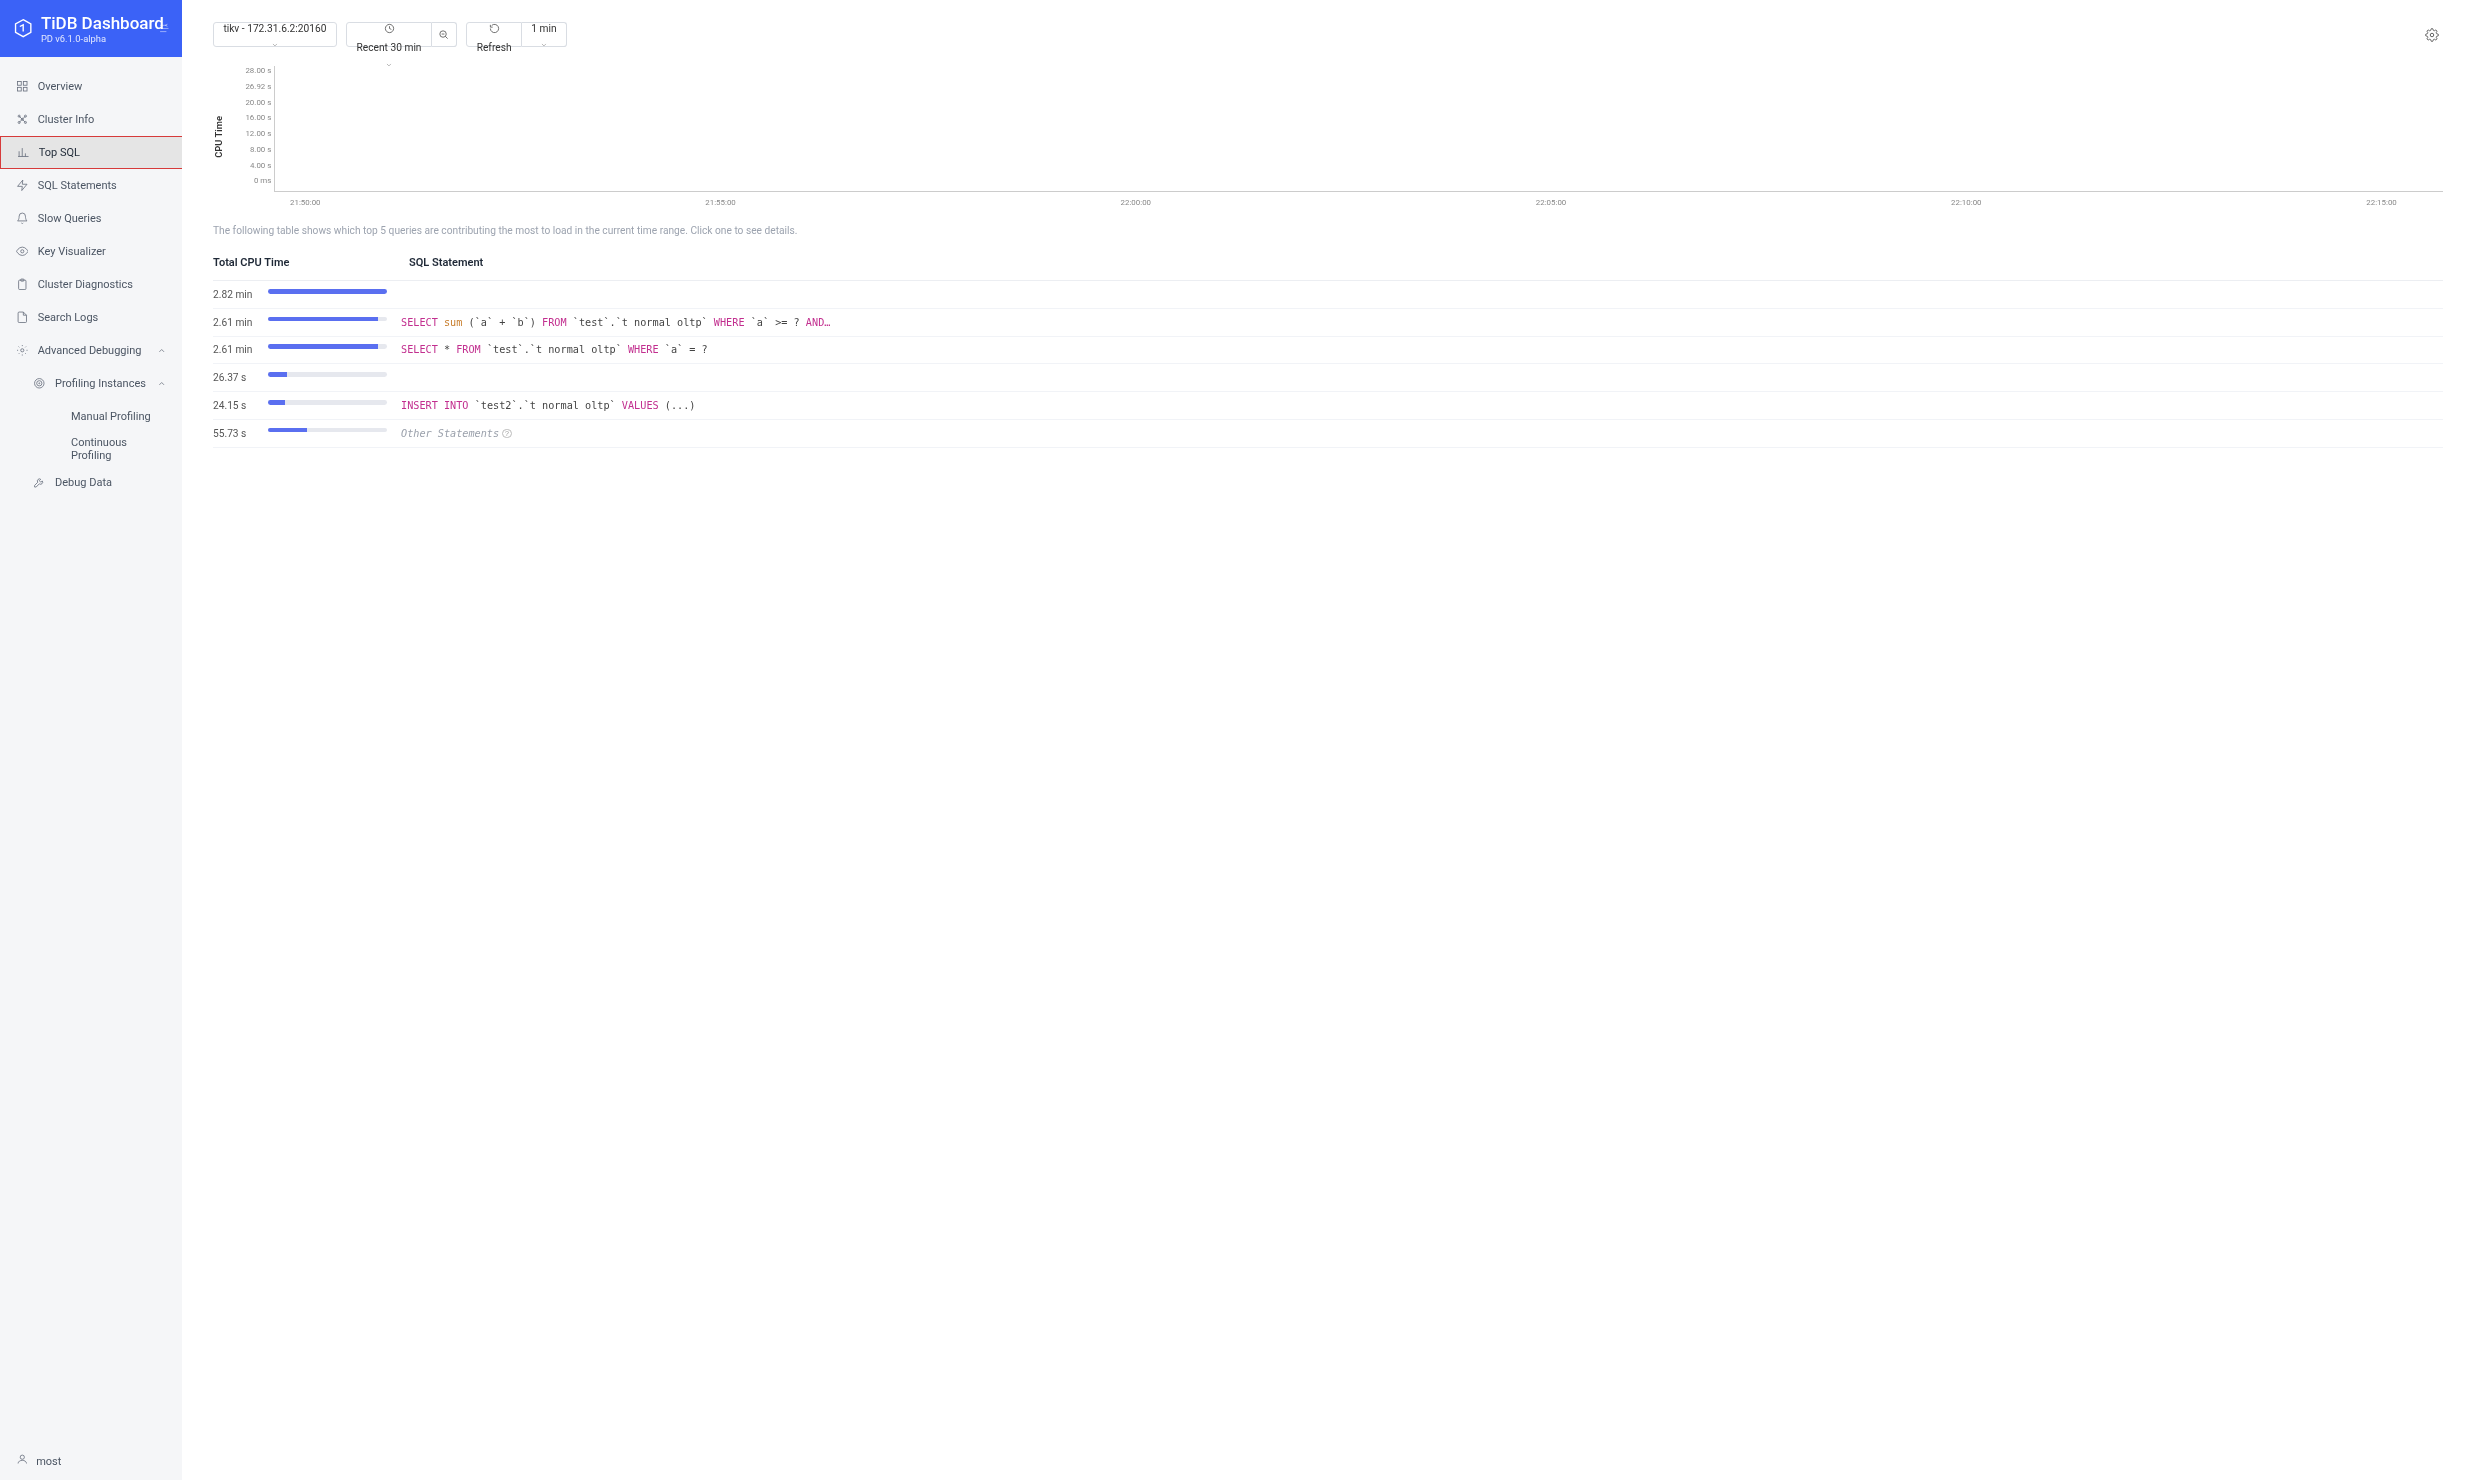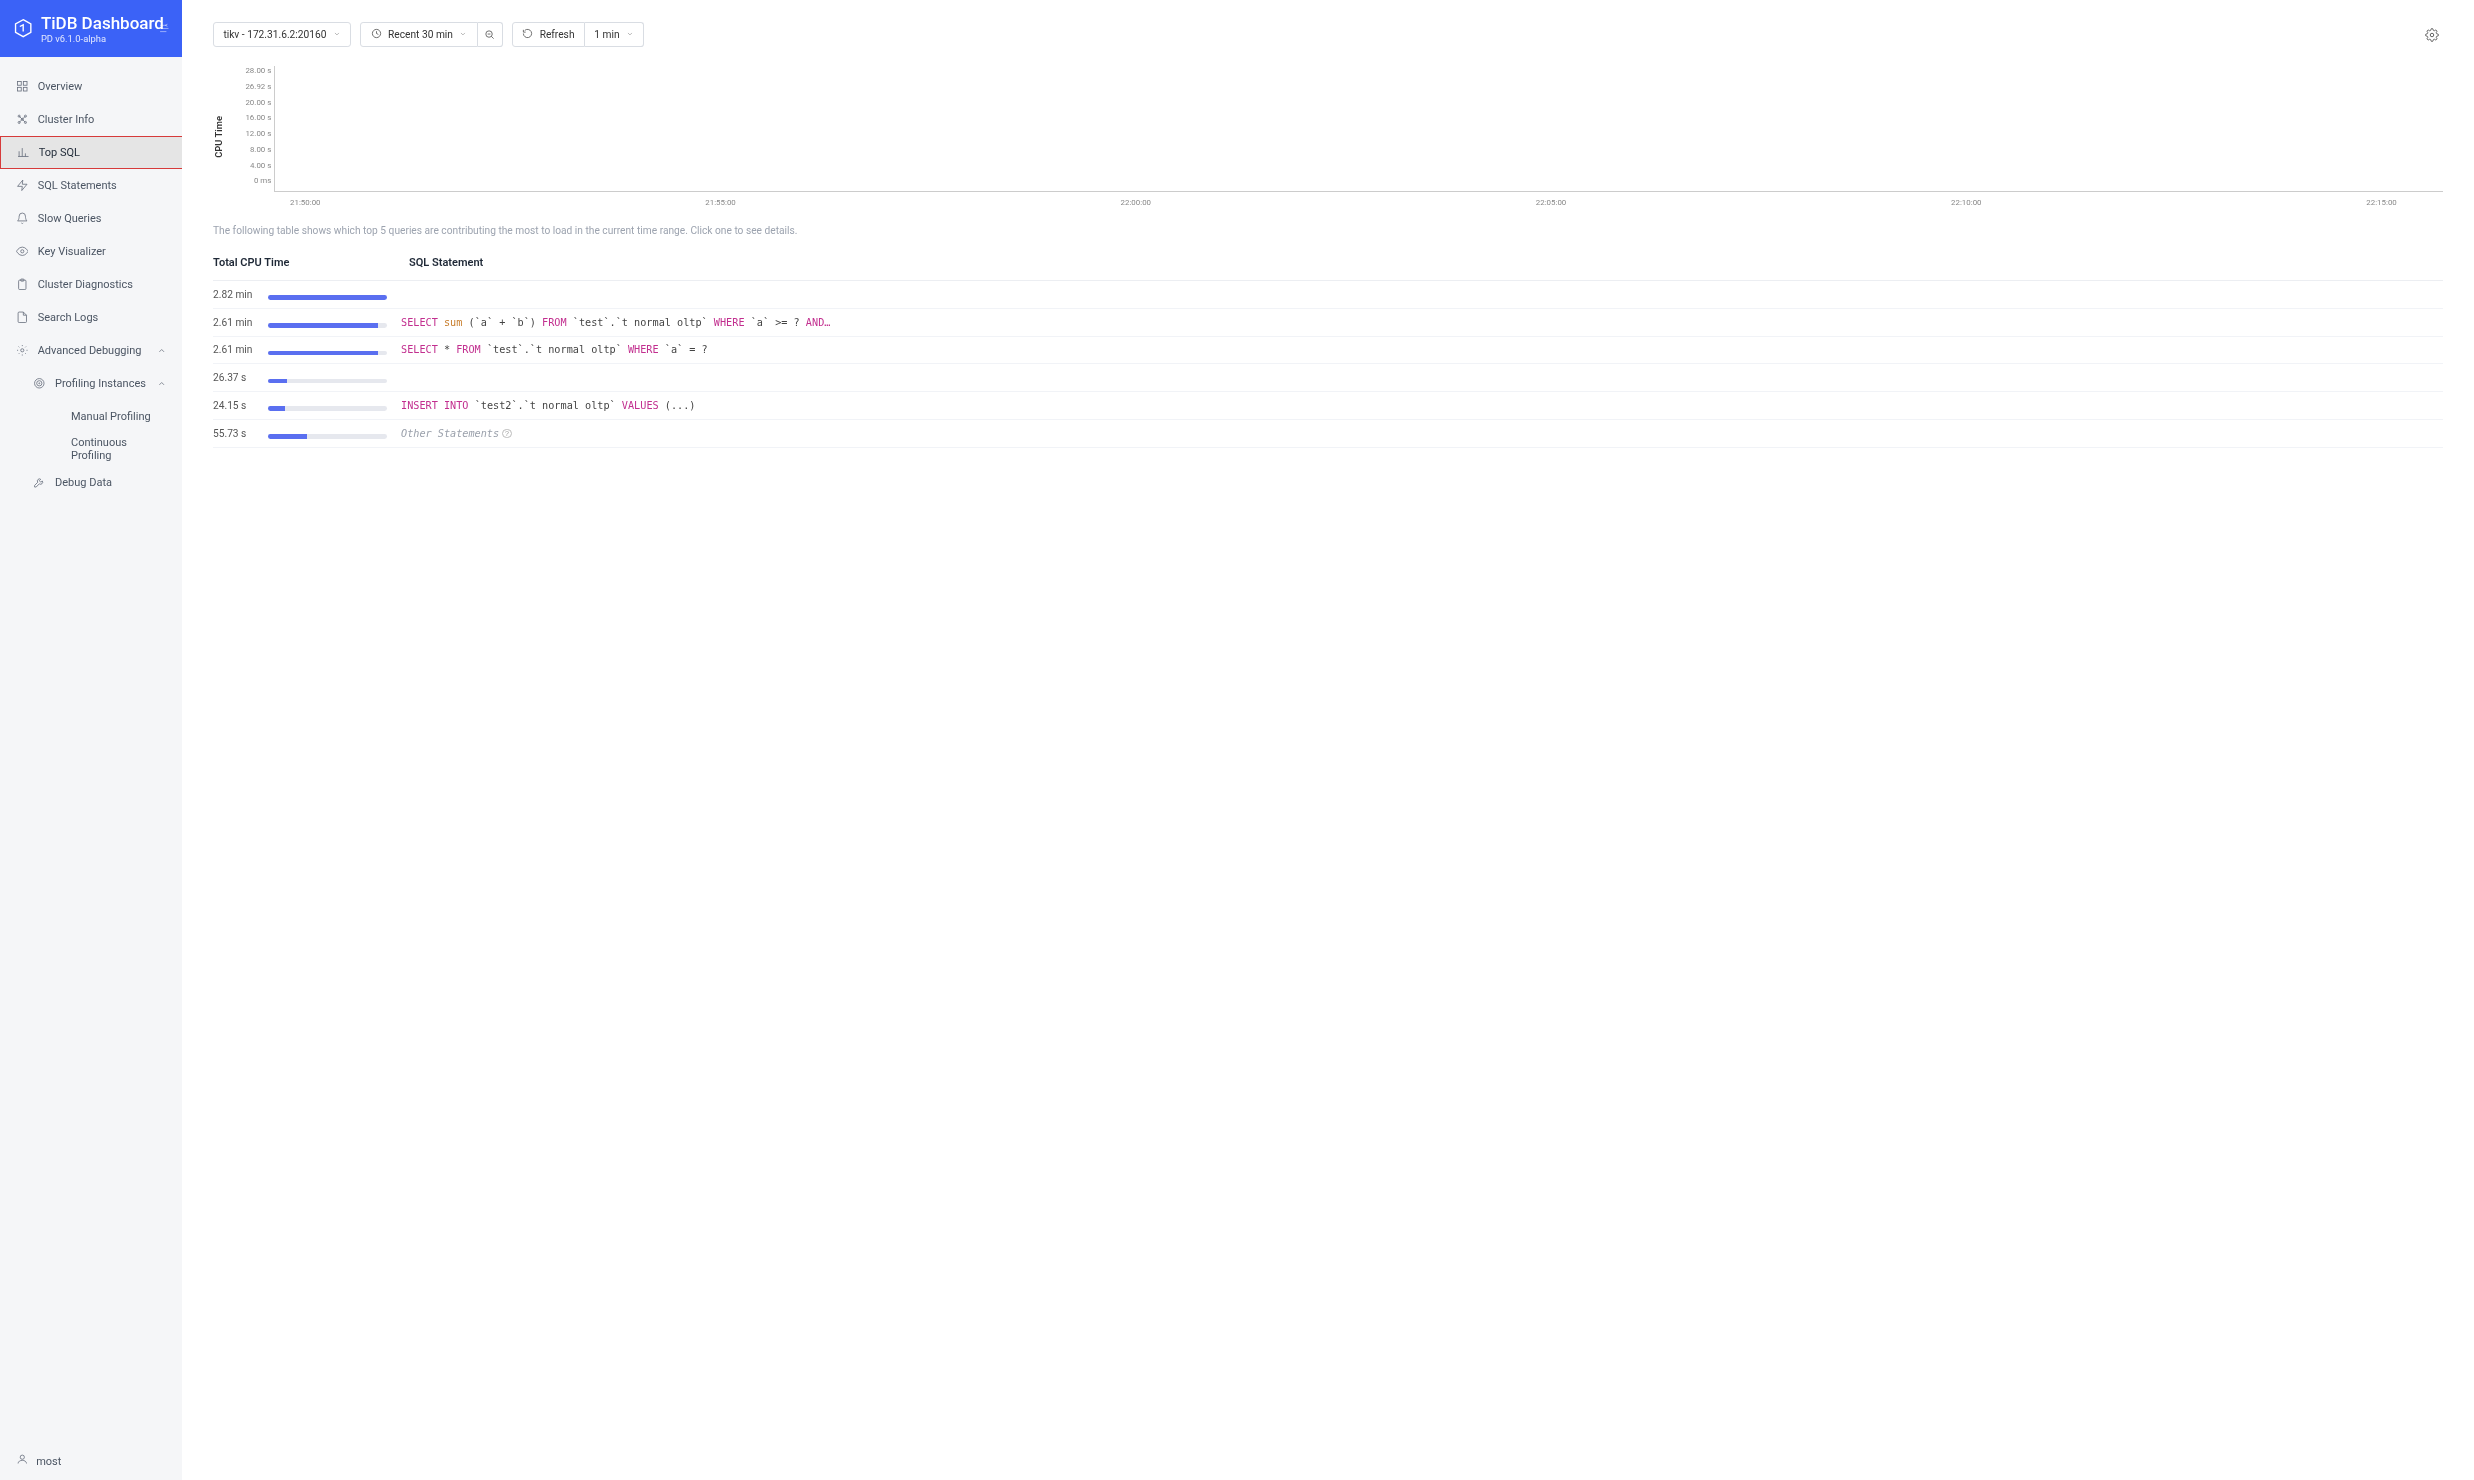--- a/index.html
+++ b/index.html
@@ -29,21 +29,21 @@
   .nav-sub .nav-sub .nav-item { padding-left:49px; }
 
   .sidebar-footer { padding:11px 15.7px; display:flex; align-items:center; gap:7.9px; color:#4b5563; border-top:0.8px solid transparent;}
   .sidebar-footer .icon svg{ width:12.6px;height:12.6px; stroke:#6b7280; fill:none; stroke-width:1.6;}
 
   
   .main { flex:1; height:100vh; overflow:auto; }
   .main-inner { padding:22px 31px; }
 
   .toolbar { display:flex; align-items:center; gap:9.4px; }
-  .btn { display:inline-flex; align-items:center; gap:6.3px; border:0.8px solid #d9dde3; background:#fff; border-radius:3.1px; padding:0 9.4px; height:25px; font-size:10.2px; color:#333; cursor:pointer;}
+  .btn { display:inline-flex; align-items:center; gap:6.3px; border:0.8px solid #d9dde3; background:#fff; border-radius:3.1px; padding:0 9.4px; height:25px; font-size:10.2px; color:#333; cursor:pointer;flex-direction:column;}
   .btn svg { width:11px; height:11px; stroke:#555; fill:none; stroke-width:1.8;}
   .btn .chev-down svg{ width:7.9px; height:7.9px; stroke:#888;}
   .btn.icon-only { padding:0; width:25px; justify-content:center;}
   .btn-group { display:inline-flex; }
   .btn-group .btn:first-child { border-top-right-radius:0; border-bottom-right-radius:0; }
   .btn-group .btn:last-child { border-top-left-radius:0; border-bottom-left-radius:0; border-left:none;}
   .toolbar-right { margin-left:auto; }
   .gear-btn { width:22px; height:22px; display:flex; align-items:center; justify-content:center; cursor:pointer; color:#555;}
   .gear-btn svg{ width:14px;height:14px; stroke:currentColor; fill:none; stroke-width:1.6;}
 
@@ -59,21 +59,21 @@
   .x-ticks span{ transform:translateX(-50%); }
 
   
   .info-text { color:#9ca3af; font-size:10.2px; margin-top:17.3px; }
 
   
   .table { margin-top:9.4px; }
   .table-head { display:flex; padding:11px 0; font-weight:600; font-size:11px; border-bottom:0.8px solid #eceef2;}
   .col-time { width:196px; }
   .col-sql { flex:1; }
-  .table-row { display:flex; align-items:flex-end; padding:7.9px 0; border-bottom:0.8px solid #f1f3f7; cursor:pointer;}
+  .table-row { display:flex; align-items:flex-start; padding:7.9px 0; border-bottom:0.8px solid #f1f3f7; cursor:pointer;}
   .time-cell { width:55px; font-size:10.2px; color:#555; font-variant-numeric:tabular-nums;}
   .bar-cell { width:133px; padding-right:14px;}
   .bar-bg { background:#e6e8ee; height:4.7px; border-radius:2.4px; overflow:hidden;}
   .bar-fill { background:#5a6ff0; height:100%; }
   .sql-cell { flex:1; font-family: ui-monospace, Menlo, Consolas, monospace; font-size:10.2px; white-space:nowrap; overflow:hidden; text-overflow:ellipsis; color:#444;}
   .sql-cell .kw { color:#c22f8f; }
   .sql-cell .fn { color:#c77c2a; }
   .sql-cell .other { color:#9aa0ab; font-style:italic;}
   .sql-cell .q-icon { display:inline-flex; vertical-align:middle; width:9.4px;height:9.4px; border:0.8px solid #bbb; border-radius:50%; font-size:7px; align-items:center;justify-content:center; color:#999; margin-left:3.1px; font-family:sans-serif;}
 </style>

